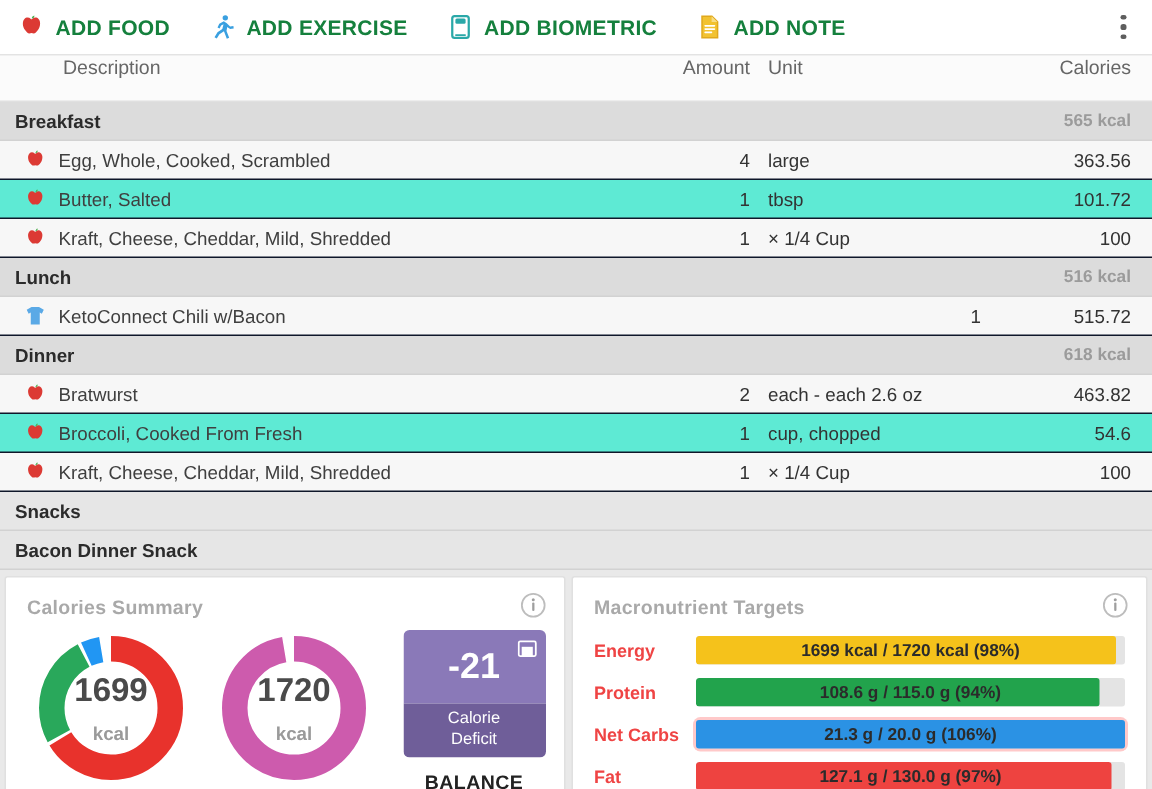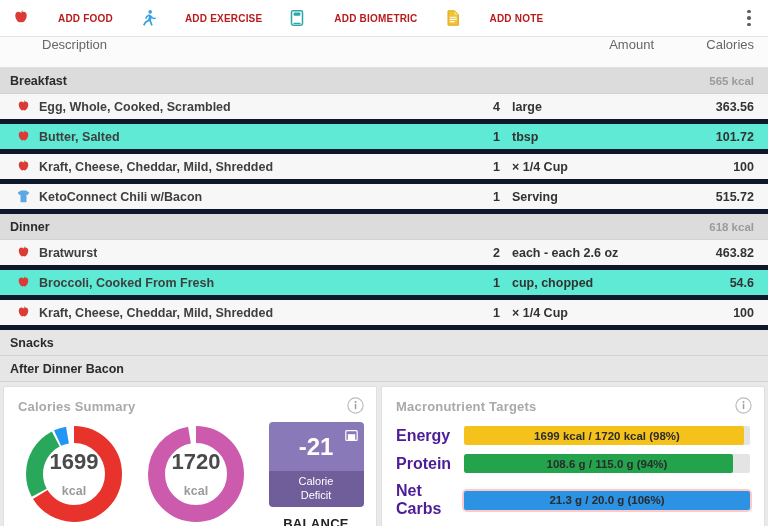--- a/index.html
+++ b/index.html
@@ -17,43 +17,41 @@
     height:36px;min-height:36px;background:#ffffff;
     display:flex;align-items:center;padding:0 8px 0 10px;
     border-bottom:1px solid #e3e3e3;position:relative;
   }
   .tb-btn{
     display:flex;align-items:center;gap:7px;
     padding:4px 14px 4px 2px;margin-right:10px;
     cursor:pointer;background:transparent;border:0;
   }
   .tb-label{
-    font-size:10px;font-weight:bold;letter-spacing:.2px;color:#b91c1c;
+    font-size:14px;font-weight:bold;letter-spacing:.2px;color:#15803d;
     white-space:nowrap;
-    margin-left:21px;
   }
   .tb-icon{width:18px;height:18px;display:block;flex:0 0 18px;}
   .kebab{
     position:absolute;right:10px;top:50%;transform:translateY(-50%);
     width:18px;height:18px;display:flex;flex-direction:column;
     align-items:center;justify-content:center;gap:3px;cursor:pointer;
   }
   .kebab i{width:3.5px;height:3.5px;border-radius:50%;background:#5e5e5e;display:block;}
 
   
   .table-wrap{background:#fff;flex:0 0 auto;}
   .thead{
     display:flex;align-items:flex-start;height:30px;
     background:#fbfbfb;border-bottom:1px solid #e0e0e0;
     color:#666;font-size:13px;
   }
   .row{
     display:flex;align-items:center;height:25px;font-size:12.5px;
-    border-bottom:5px solid #0f172a;
-    font-weight:bold;
+    border-bottom:1px solid #0f172a;
   }
   .row.alt{background:#f7f7f7;}
   .row.plain{background:#5eead4;justify-content:center;}
   .row.section{
     background:#dcdcdc;color:#2b2b2b;font-weight:bold;font-size:12.5px;
     border-bottom:1px solid #d2d2d2;
   }
   .row.section.light{background:#e6e6e6;}
   .c-desc{flex:1 1 auto;display:flex;align-items:center;padding-left:10px;min-width:0;}
   .c-desc .ind{padding-left:6px;}
@@ -104,21 +102,21 @@
   .balance-bottom{
     flex:0 0 36px;background:#6f5e99;color:#fff;font-size:11px;
     display:flex;flex-direction:column;align-items:center;justify-content:center;line-height:1.25;
   }
   .balance-icon{position:absolute;top:6px;right:6px;width:13px;height:13px;}
   .balance-cap{font-size:13px;font-weight:bold;color:#222;margin-top:9px;letter-spacing:.3px;}
 
   
   .macros{padding:12px 14px 0 14px;display:flex;flex-direction:column;gap:9px;}
   .macro-row{display:flex;align-items:center;}
-  .macro-label{flex:0 0 68px;font-size:16px;font-weight:bold;color:#4c1d95;}
+  .macro-label{flex:0 0 68px;font-size:12px;font-weight:bold;color:#ef4444;}
   .bar-track{
     flex:1 1 auto;height:19px;background:#e4e4e4;border-radius:2px;
     position:relative;overflow:hidden;
   }
   .bar-track.over{box-shadow:0 0 0 2px #ffc9c9;border-radius:3px;overflow:visible;}
   .bar-fill{height:100%;border-radius:2px;position:relative;}
   .bar-text{
     position:absolute;inset:0;display:flex;align-items:center;justify-content:center;
     font-size:11.5px;font-weight:bold;color:#2b2b2b;white-space:nowrap;z-index:2;
   }
@@ -176,20 +174,21 @@
       <i></i>
       <i></i>
       <i></i>
     </div>
   </div>
 
   <div class="table-wrap">
     <div class="thead">
       <div class="c-desc">Description</div>
       <div class="c-amount">Amount</div>
+      <div class="c-unit">Unit</div>
       <div class="c-cal">Calories</div>
     </div>
     <div id="rows-host">
         <div class="row section">
           <div class="c-desc">Breakfast</div>
           <div class="c-cal sec-kcal">565 kcal</div>
         </div>
         <div class="row alt">
           <div class="c-desc">
             <span class="ind"></span>
@@ -222,30 +221,33 @@
             <span class="row-icon"><svg viewBox="0 0 15 15" width="15" height="15">
                 <path d="M7.1 3.3C6 2.2 4.5 2.3 3.6 3.3 2.3 4.7 2.5 7.5 3.9 9.5c.8 1.1 1.6 1.9 2.3 1.9 .5 0 .9-.3 1.3-.3s.8.3 1.3.3c.7 0 1.5-.8 2.3-1.9 1.4-2 1.6-4.8 .3-6.2-.9-1-2.4-1.1-3.5 0-.2.2-.5.2-.8 0z" fill="#dc3a34"></path>
                 <path d="M7.6 3.1c.1-.9.7-1.6 1.5-1.8 .2.9-.5 1.8-1.5 1.8z" fill="#4caf50"></path>
               </svg></span>
             <span class="desc-text">Kraft, Cheese, Cheddar, Mild, Shredded</span>
           </div>
           <div class="c-amount">1</div>
           <div class="c-unit">× 1/4 Cup</div>
           <div class="c-cal">100</div>
         </div>
+        <div class="row section">
+          <div class="c-desc">Lunch</div>
+          <div class="c-cal sec-kcal">516 kcal</div>
+        </div>
         <div class="row alt">
           <div class="c-desc">
             <span class="ind"></span>
             <span class="row-icon"><svg viewBox="0 0 15 15" width="15" height="15">
                 <path d="M5 1.6h5l3.2 1.9-1.3 2.6-1.4-.7v7.9H4.5V5.4l-1.4.7L1.8 3.5z" fill="#5aa9e6"></path>
               </svg></span>
             <span class="desc-text">KetoConnect Chili w/Bacon</span>
           </div>
           <div class="c-amount">1</div>
-          <div class="c-unit">Serving</div>
           <div class="c-cal">515.72</div>
         </div>
         <div class="row section">
           <div class="c-desc">Dinner</div>
           <div class="c-cal sec-kcal">618 kcal</div>
         </div>
         <div class="row alt">
           <div class="c-desc">
             <span class="ind"></span>
             <span class="row-icon"><svg viewBox="0 0 15 15" width="15" height="15">
@@ -282,21 +284,21 @@
           </div>
           <div class="c-amount">1</div>
           <div class="c-unit">× 1/4 Cup</div>
           <div class="c-cal">100</div>
         </div>
         <div class="row section light">
           <div class="c-desc">Snacks</div>
           <div class="c-cal sec-kcal"></div>
         </div>
         <div class="row section light">
-          <div class="c-desc">After Dinner Bacon</div>
+          <div class="c-desc">Bacon Dinner Snack</div>
           <div class="c-cal sec-kcal"></div>
         </div>
       </div>
   </div>
 
   <div class="panels">
 
     <div class="card left">
       <div class="card-title">Calories Summary</div>
       <span class="info-icon">

